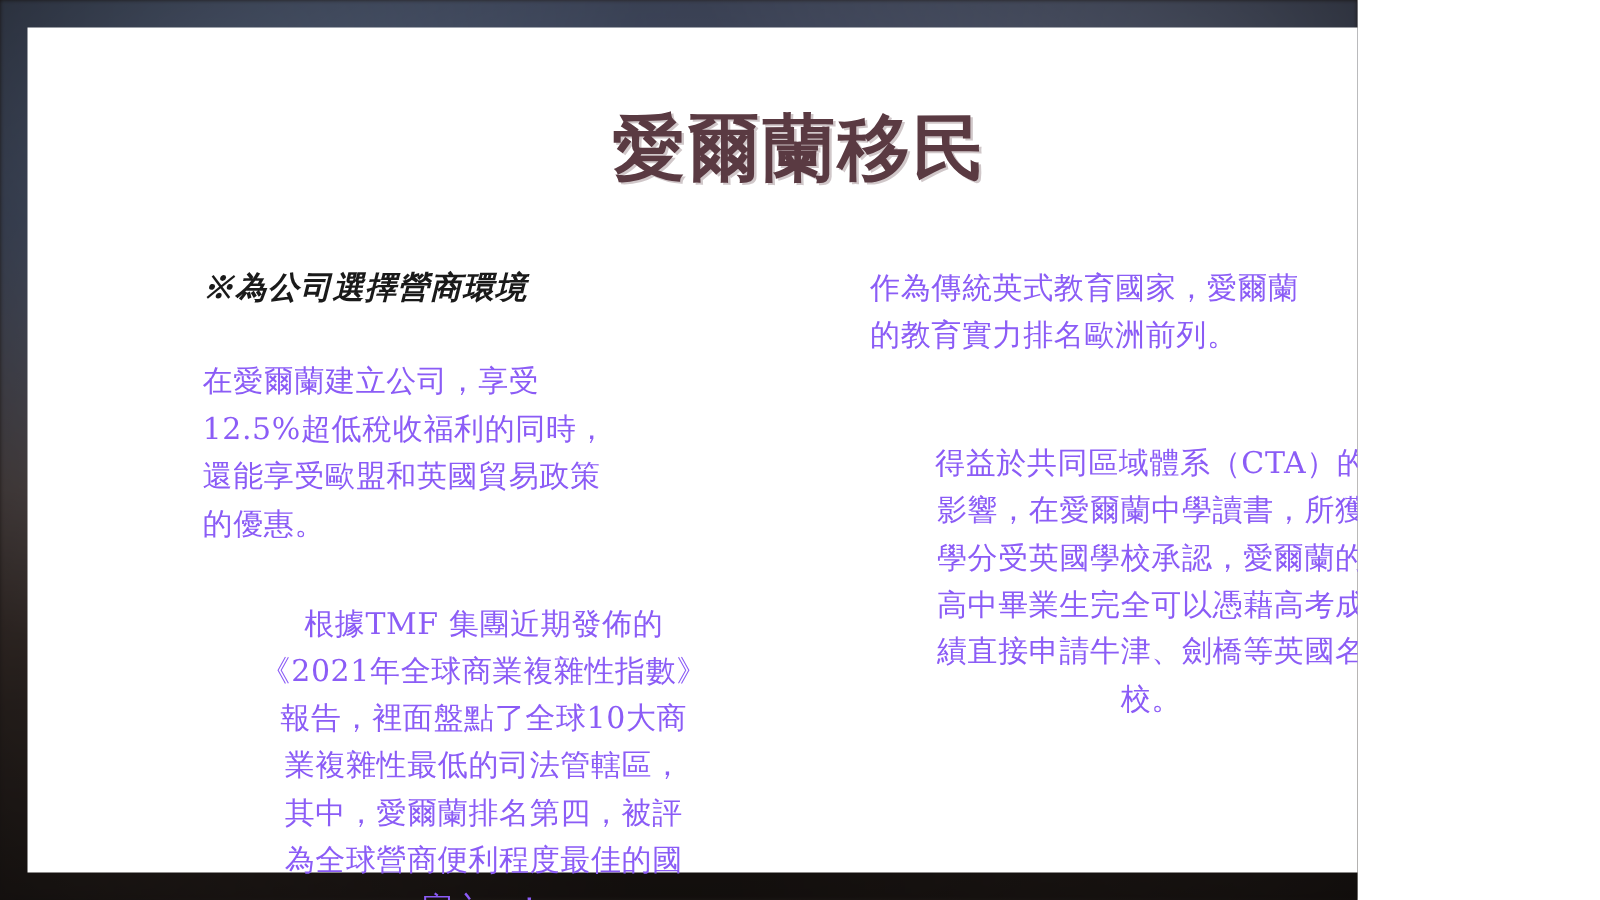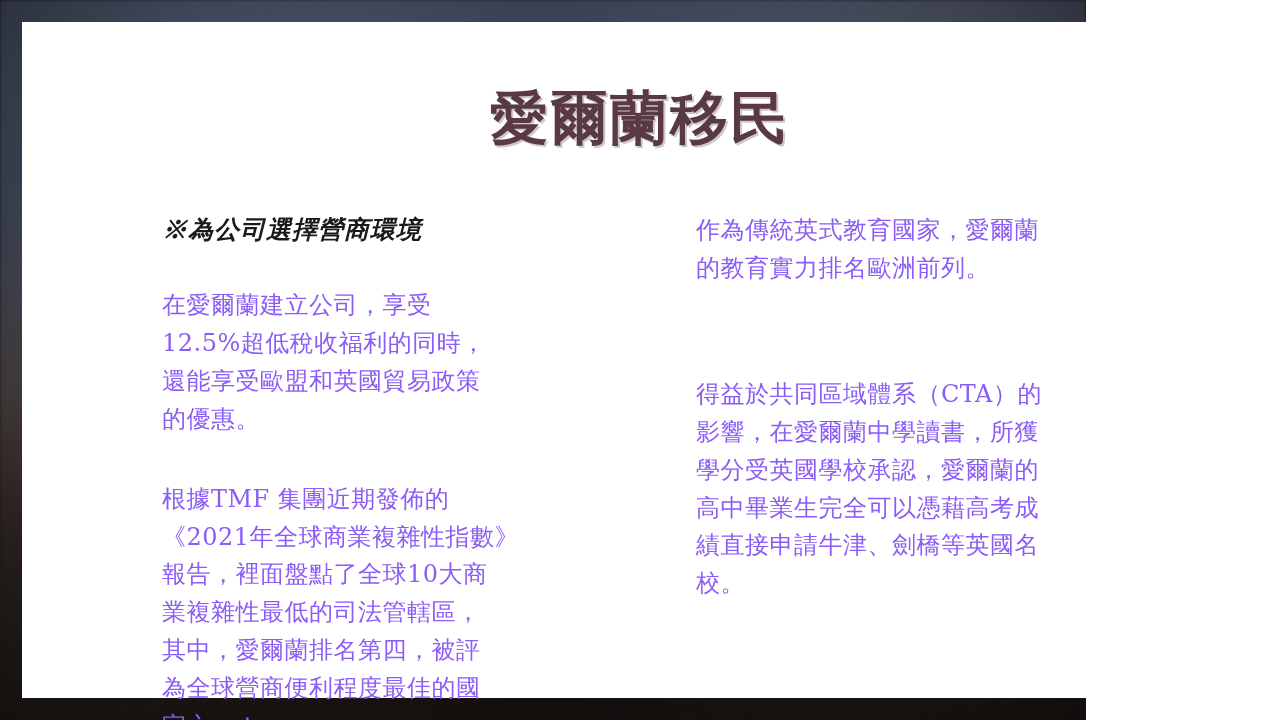--- a/index.html
+++ b/index.html
@@ -82,23 +82,24 @@
     font-family: "DejaVu Serif", serif;
     font-size: 24px;
     color: #8b5cf6;
     line-height: 1.58;
     letter-spacing: 0.5px;
     margin-bottom: 42px;
     white-space: pre-line;
   }
   .para:last-child {
     margin-bottom: 0;
+    text-align: center;
   }
   .col.right .para.first {
-    margin-bottom: 88px;
+    margin-bottom: 64px;
   }
 </style>
 </head>
 <body>
 
 <div class="slide">
   <div class="bg-photo"></div>
   <div class="bg-vignette"></div>
 
   <div class="card">

